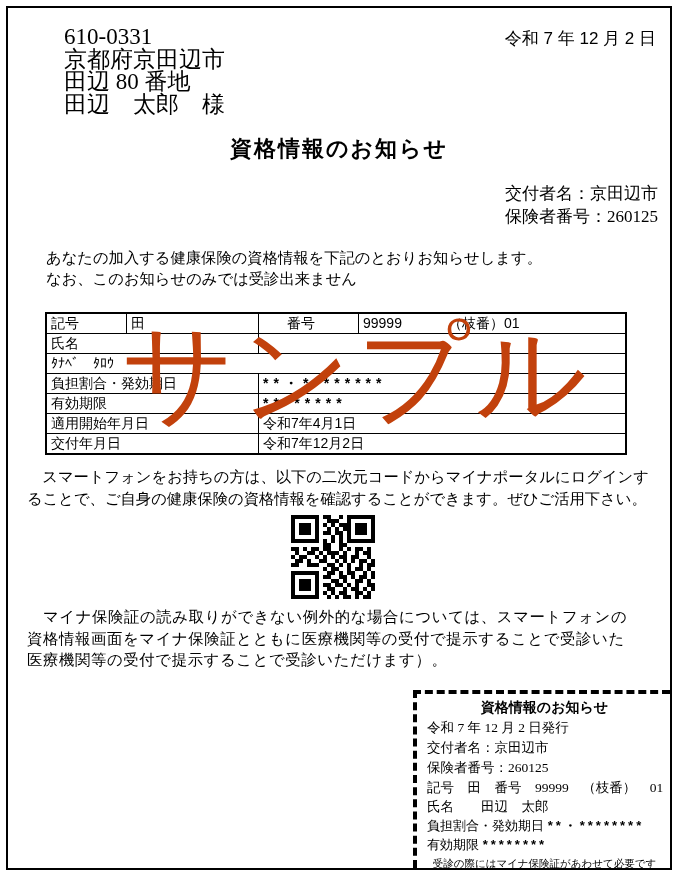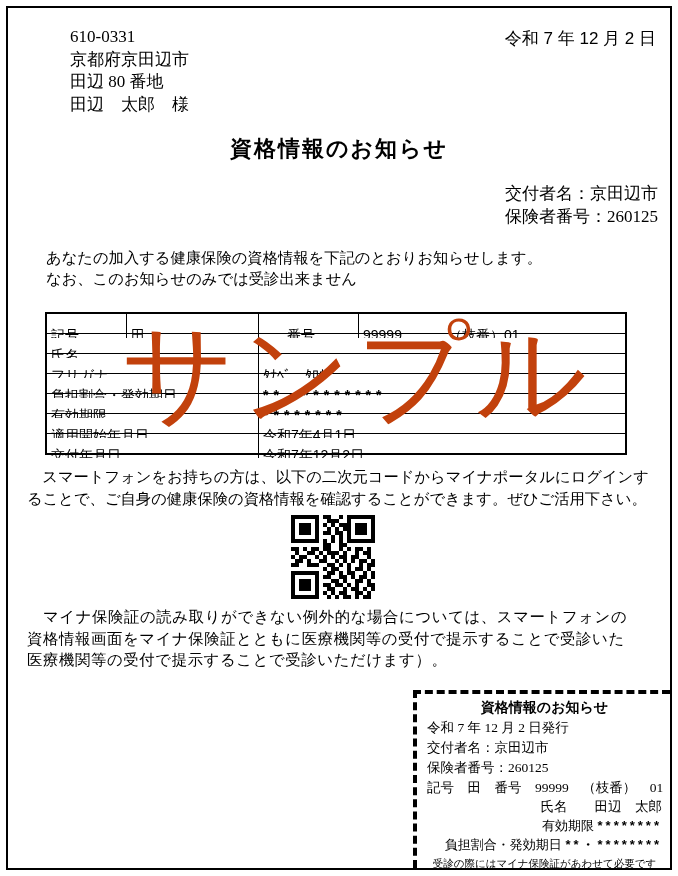--- a/index.html
+++ b/index.html
@@ -2,39 +2,39 @@
 <html><head>
 <meta charset="utf-8">
 <style>
   html,body { margin:0; padding:0; background:#ffffff; }
   .page {
     position:relative; width:678px; height:876px; background:#fff;
     font-family:"Liberation Serif","DejaVu Serif",serif; color:#000; overflow:hidden;
   }
   .page-border { position:absolute; inset:6px; border:2px solid #000; pointer-events:none; }
 
-  .address-block { position:absolute; left:70px; top:26px; font-size:17px; line-height:22.5px; }
+  .address-block { position:absolute; left:64px; top:26px; font-size:23px; line-height:22.5px; }
   .issue-date { position:absolute; top:27px; right:22px; font-size:17px;
     font-family:"Liberation Sans","DejaVu Sans",sans-serif; font-weight:500;margin-left:41px; }
 
   .doc-title { position:absolute; top:134px; left:0; width:100%; text-align:center;
     font-size:22px; font-weight:bold; letter-spacing:2px;
     font-family:"Liberation Sans","DejaVu Sans",sans-serif; }
 
   .issuer-block { position:absolute; top:183px; right:20px; text-align:right;
     font-size:17px; line-height:22.5px; }
 
   .intro { position:absolute; left:46px; top:247px; font-size:15.3px; line-height:21px; }
 
   .info-table { position:absolute; left:45px; top:312px; width:582px;
     border:2px solid #000; box-sizing:border-box;
     font-family:"Liberation Sans","DejaVu Sans",sans-serif; font-size:14px; }
   .t-row { display:flex; height:19px; line-height:19px; border-top:1.5px solid #000; }
   .t-row:first-child { border-top:none; }
-  .t-cell { padding:12px 4px; box-sizing:border-box; white-space:nowrap; overflow:hidden; }
+  .t-cell { padding:0 4px; box-sizing:border-box; white-space:nowrap; overflow:hidden; }
   .c-kigou-label { width:80px; border-right:1.5px solid #000; }
   .c-kigou-value { width:132px; border-right:1.5px solid #000; }
   .c-bangou-label { width:76px; border-right:1.5px solid #000;margin-left:24px; }
   .c-bangou-value { flex:1; display:flex; }
   .edaban { margin-left:46px; }
   .c-label { width:212px; border-right:1.5px solid #000; }
   .c-value { flex:1; }
   .asterisks { letter-spacing:5px; font-weight:bold; }
 
   .watermark { position:absolute; left:122px; top:310px; z-index:5;
@@ -52,21 +52,21 @@
   .qm.on { background:#000; }
 
   .note-para { position:absolute; left:27px; top:606px; width:628px;
     font-size:15.4px; line-height:21.5px; letter-spacing:0.6px; }
 
   .summary-box { position:absolute; right:8px; bottom:8px; width:257px; height:178px;
     box-sizing:border-box; border-top:4px dashed #000; border-left:4px dashed #000;
     background:#fff; padding:4px 8px 2px 10px; font-size:13.5px; }
   .sb-title { text-align:center; font-weight:bold; font-size:14px; line-height:20px; }
   .sb-right { text-align:left; line-height:20px; }
-  .sb-left { text-align:right; line-height:19px; white-space:nowrap; }
+  .sb-left { text-align:left; line-height:19px; white-space:nowrap; }
   .sb-sans { font-family:"Liberation Sans","DejaVu Sans",sans-serif; font-size:13px; }
   .sb-ast { letter-spacing:3px; font-weight:bold; }
   .sb-footer { text-align:center; font-size:10.5px; line-height:15px; margin-top:2px; }
 </style>
 </head>
 <body>
 
 <div class="page">
   <div class="page-border"></div>
 
@@ -98,21 +98,20 @@
       <div class="t-cell c-bangou-label">番号</div>
       <div class="t-cell c-bangou-value">
         <span>99999</span>
         <span class="edaban">（枝番）01</span>
       </div>
     </div>
     <div class="t-row">
       <div class="t-cell c-label">氏名</div>
     </div>
     <div class="t-row">
-      <div class="t-cell c-label">フリガナ</div>
       <div class="t-cell c-value">ﾀﾅﾍﾞ　ﾀﾛｳ</div>
     </div>
     <div class="t-row">
       <div class="t-cell c-label">負担割合・発効期日</div>
       <div class="t-cell c-value asterisks">**・********</div>
     </div>
     <div class="t-row">
       <div class="t-cell c-label">有効期限</div>
       <div class="t-cell c-value asterisks">********</div>
     </div>
@@ -584,22 +583,22 @@
   </div>
 
   <div class="summary-box">
     <div class="sb-title">資格情報のお知らせ</div>
     <div class="sb-right">令和 7 年 12 月 2 日発行</div>
     <div class="sb-right">交付者名：京田辺市</div>
     <div class="sb-right">保険者番号：260125</div>
     <div class="sb-left">記号　田　番号　99999　（枝番）　01</div>
     <div class="sb-left">氏名　　田辺　太郎</div>
     <div class="sb-left sb-sans">
+      <span>負担割合・発効期日</span>
+      <span class="sb-ast">**・********</span>
+    </div>
+    <div class="sb-left sb-sans">
       <span>有効期限</span>
       <span class="sb-ast">********</span>
-    </div>
-    <div class="sb-left sb-sans">
-      <span>負担割合・発効期日</span>
-      <span class="sb-ast">**・********</span>
     </div>
     <div class="sb-footer">受診の際にはマイナ保険証があわせて必要です</div>
   </div>
 </div>
 
 </body></html>

